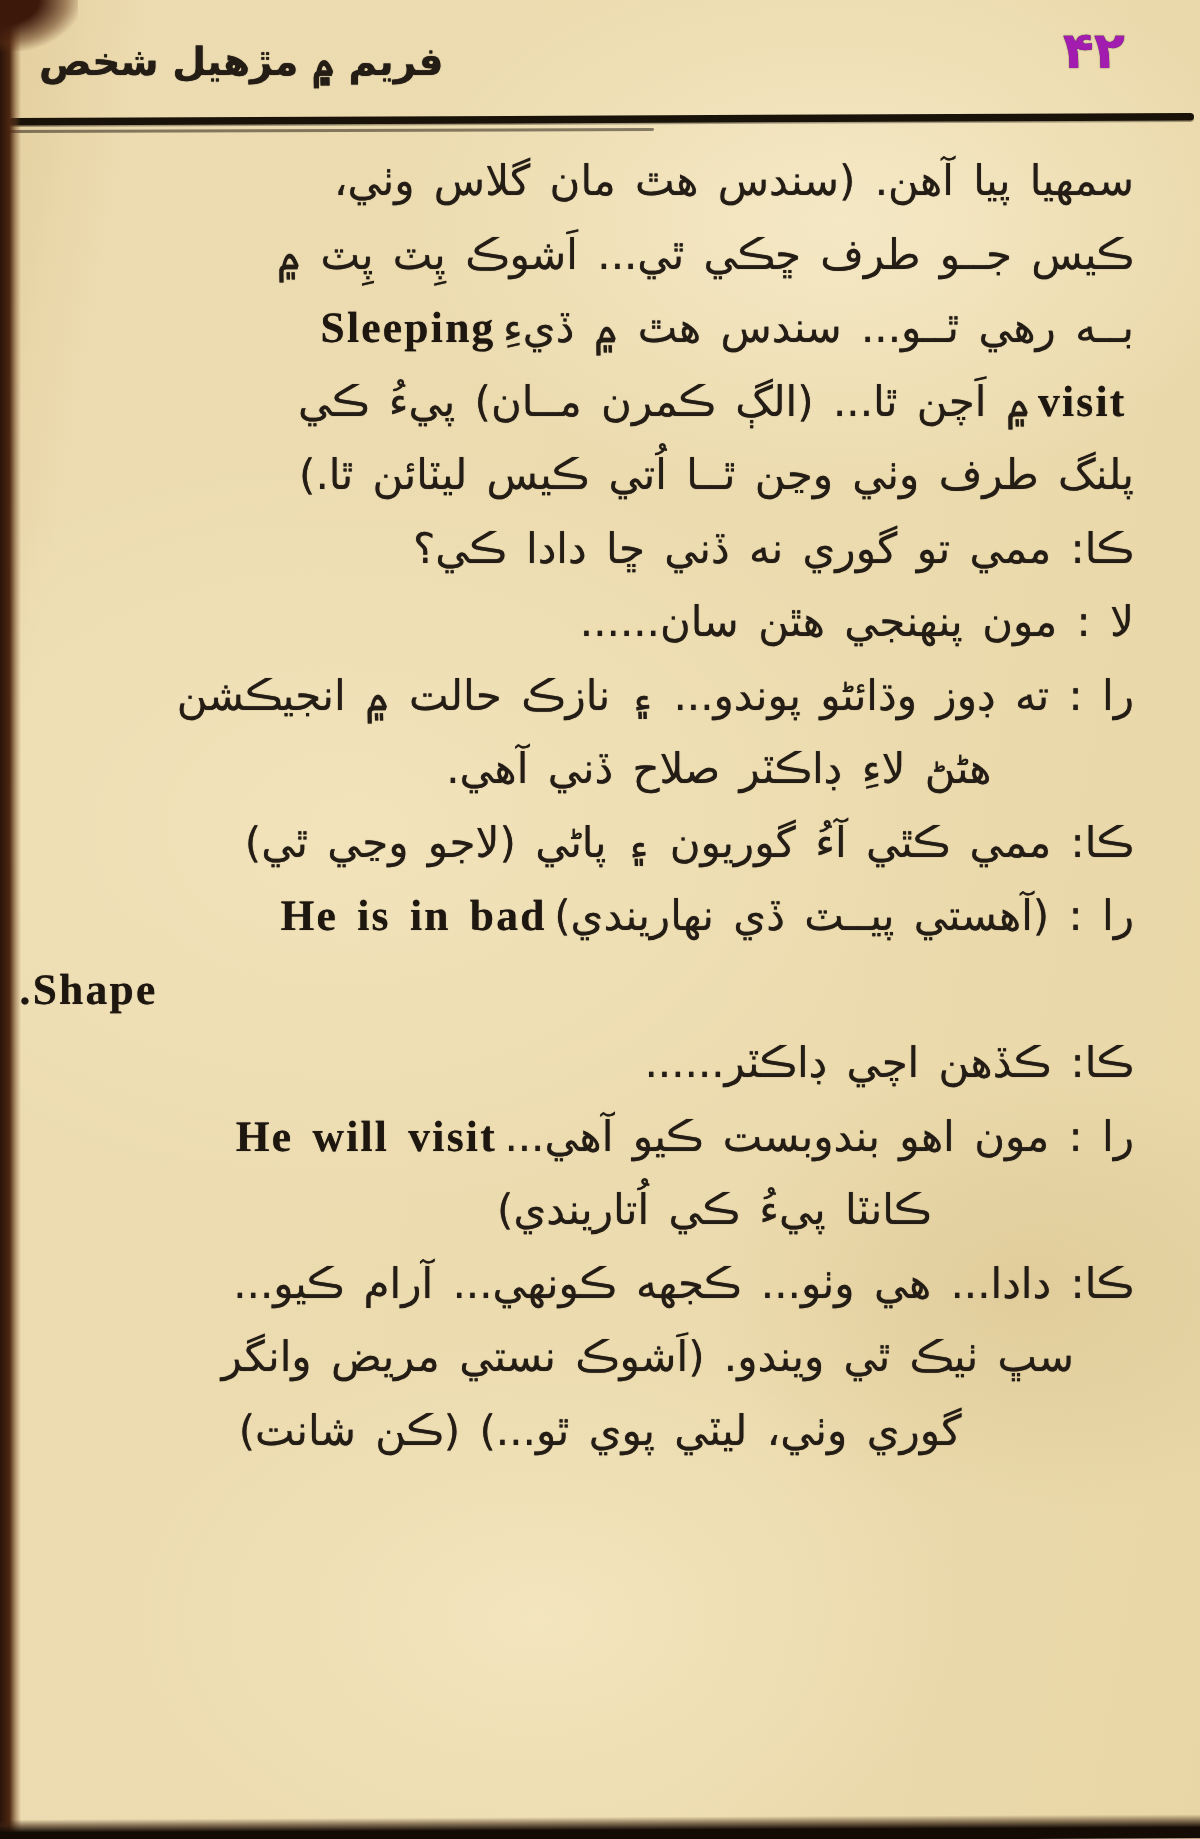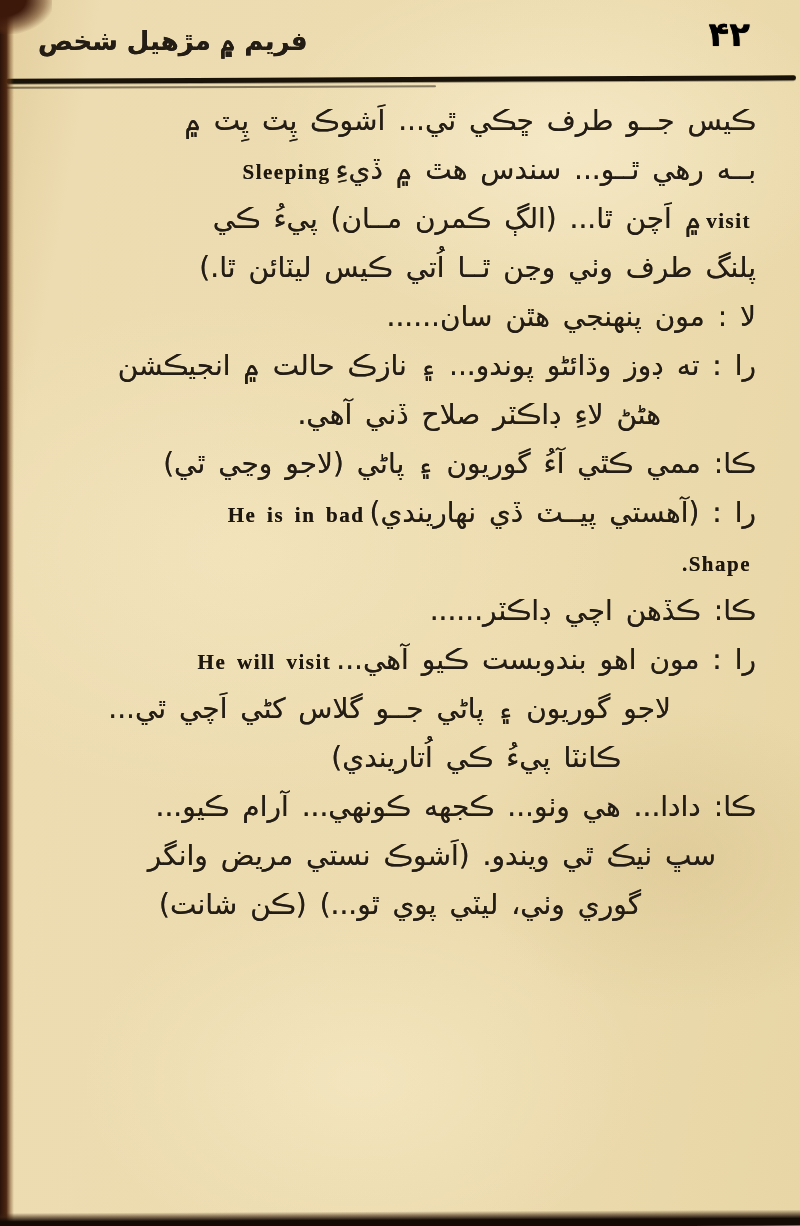--- a/index.html
+++ b/index.html
@@ -24,27 +24,27 @@
     position:absolute;left:0;top:0;width:52px;height:34px;z-index:6;
     background:radial-gradient(ellipse at top left,#3c180b 35%,rgba(90,45,20,0.5) 60%,rgba(90,45,20,0) 75%);
   }
   .bottom-edge{
     position:absolute;left:0;bottom:-3px;width:802px;height:16px;z-index:5;
     background:linear-gradient(to top,#140b05 45%,rgba(60,35,18,0.55) 75%,rgba(60,35,18,0) 100%);
     transform:rotate(-0.25deg);transform-origin:left bottom;
   }
   
   .header-title{
-    position:absolute;top:26px;left:38px;z-index:2;
+    position:absolute;top:26px;left:26px;z-index:2;
     direction:rtl;font-size:26px;font-weight:bold;letter-spacing:0px;
     color:#241d15;text-shadow:0 0 0.6px #241d15;
   }
   .page-number{
     position:absolute;top:14px;right:50px;z-index:2;
-    font-size:34px;font-weight:bold;color:#000000;
+    font-size:34px;font-weight:bold;color:#a21caf;
     text-shadow:0 0 0.8px #1d1710;
   }
   .rule{
     position:absolute;top:77px;left:6px;width:790px;height:5px;z-index:2;
     background:#181209;border-radius:3px;transform:rotate(-0.25deg);
     box-shadow:0 1px 0 rgba(24,18,9,0.35);
   }
   .rule-thin{
     position:absolute;top:86px;left:6px;width:430px;height:2px;z-index:2;
     background:rgba(24,18,9,0.5);border-radius:2px;transform:rotate(-0.2deg);
@@ -56,50 +56,51 @@
   }
   .line{
     height:49px;line-height:49px;font-size:28px;white-space:nowrap;
     word-spacing:4px;color:#241d15;text-shadow:0 0 0.5px rgba(36,29,21,0.8);
   }
   .indent-40{padding-right:40px;}
   .indent-85{padding-right:85px;}
   .indent-95{padding-right:95px;padding-left:13px;}
   .indent-115{padding-right:115px;}
   .indent-135{padding-right:135px;}
-  .center{text-align:right;white-space:nowrap;}
+  .center{text-align:left;white-space:nowrap;}
   .en{
     font-family:"Liberation Serif", serif;font-weight:bold;
-    font-size:21px;direction:ltr;unicode-bidi:embed;
+    font-size:29px;direction:ltr;unicode-bidi:embed;
     margin:0 5px;letter-spacing:1.5px;color:#1d1710;
   }
 </style>
 </head>
 <body>
 
 <div class="gutter"></div>
 <div class="corner-stain"></div>
 <div class="bottom-edge"></div>
 
 <div class="header-title">فريم ۾ مڙهيل شخص</div>
 <div class="page-number">۴۲</div>
 <div class="rule"></div>
 <div class="rule-thin"></div>
 
 <div class="content">
+  <div class="line"><span>سمهيا پيا آهن. (سندس هٿ مان گلاس وٺي،</span></div>
   <div class="line"><span>ڪيس جــو طرف ڇڪي ٿي... اَشوڪ پِٽ پِٽ ۾</span></div>
   <div class="line"><span>بــه رهي ٿــو... سندس هٿ ۾ ڏيءِ</span><span class="en">Sleeping</span></div>
   <div class="line"><span class="en">visit</span><span>۾ اَچن ٿا... (الڳ ڪمرن مــان) پيءُ ڪي</span></div>
   <div class="line"><span>پلنگ طرف وٺي وڃن ٿــا اُتي ڪيس ليٽائن ٿا.)</span></div>
+  <div class="line"><span>ڪا: ممي تو گوري نه ڏني ڇا دادا ڪي؟</span></div>
   <div class="line"><span>لا : مون پنهنجي هٿن سان......</span></div>
   <div class="line"><span>را : ته ڊوز وڌائڻو پوندو... ۽ نازڪ حالت ۾ انجيڪشن</span></div>
   <div class="line indent-95"><span>هڻڻ لاءِ ڊاڪٽر صلاح ڏني آهي.</span></div>
   <div class="line"><span>ڪا: ممي ڪٿي آءُ گوريون ۽ پاڻي (لاجو وڃي ٿي)</span></div>
   <div class="line"><span>را : (آهستي پيــٽ ڏي نهاريندي)</span><span class="en">He is in bad</span></div>
   <div class="line center"><span class="en">.Shape</span></div>
   <div class="line"><span>ڪا: ڪڏهن اچي ڊاڪٽر......</span></div>
   <div class="line"><span>را : مون اهو بندوبست ڪيو آهي...</span><span class="en">He will visit</span></div>
-  <div class="line indent-85"><span>لاجو گوريون ۽ پاڻي جــو گلاس کڻي اَچي ٿي...</span></div>
   <div class="line indent-135"><span>ڪانٽا پيءُ ڪي اُتاريندي)</span></div>
   <div class="line"><span>ڪا: دادا... هي وٺو... ڪجهه ڪونهي... آرام ڪيو...</span></div>
   <div class="line indent-40"><span>سڀ ٺيڪ ٿي ويندو. (اَشوڪ نستي مريض وانگر</span></div>
   <div class="line indent-115"><span>گوري وٺي، ليٽي پوي ٿو...) (ڪن شانت)</span></div>
 </div>
 
 </body></html>

